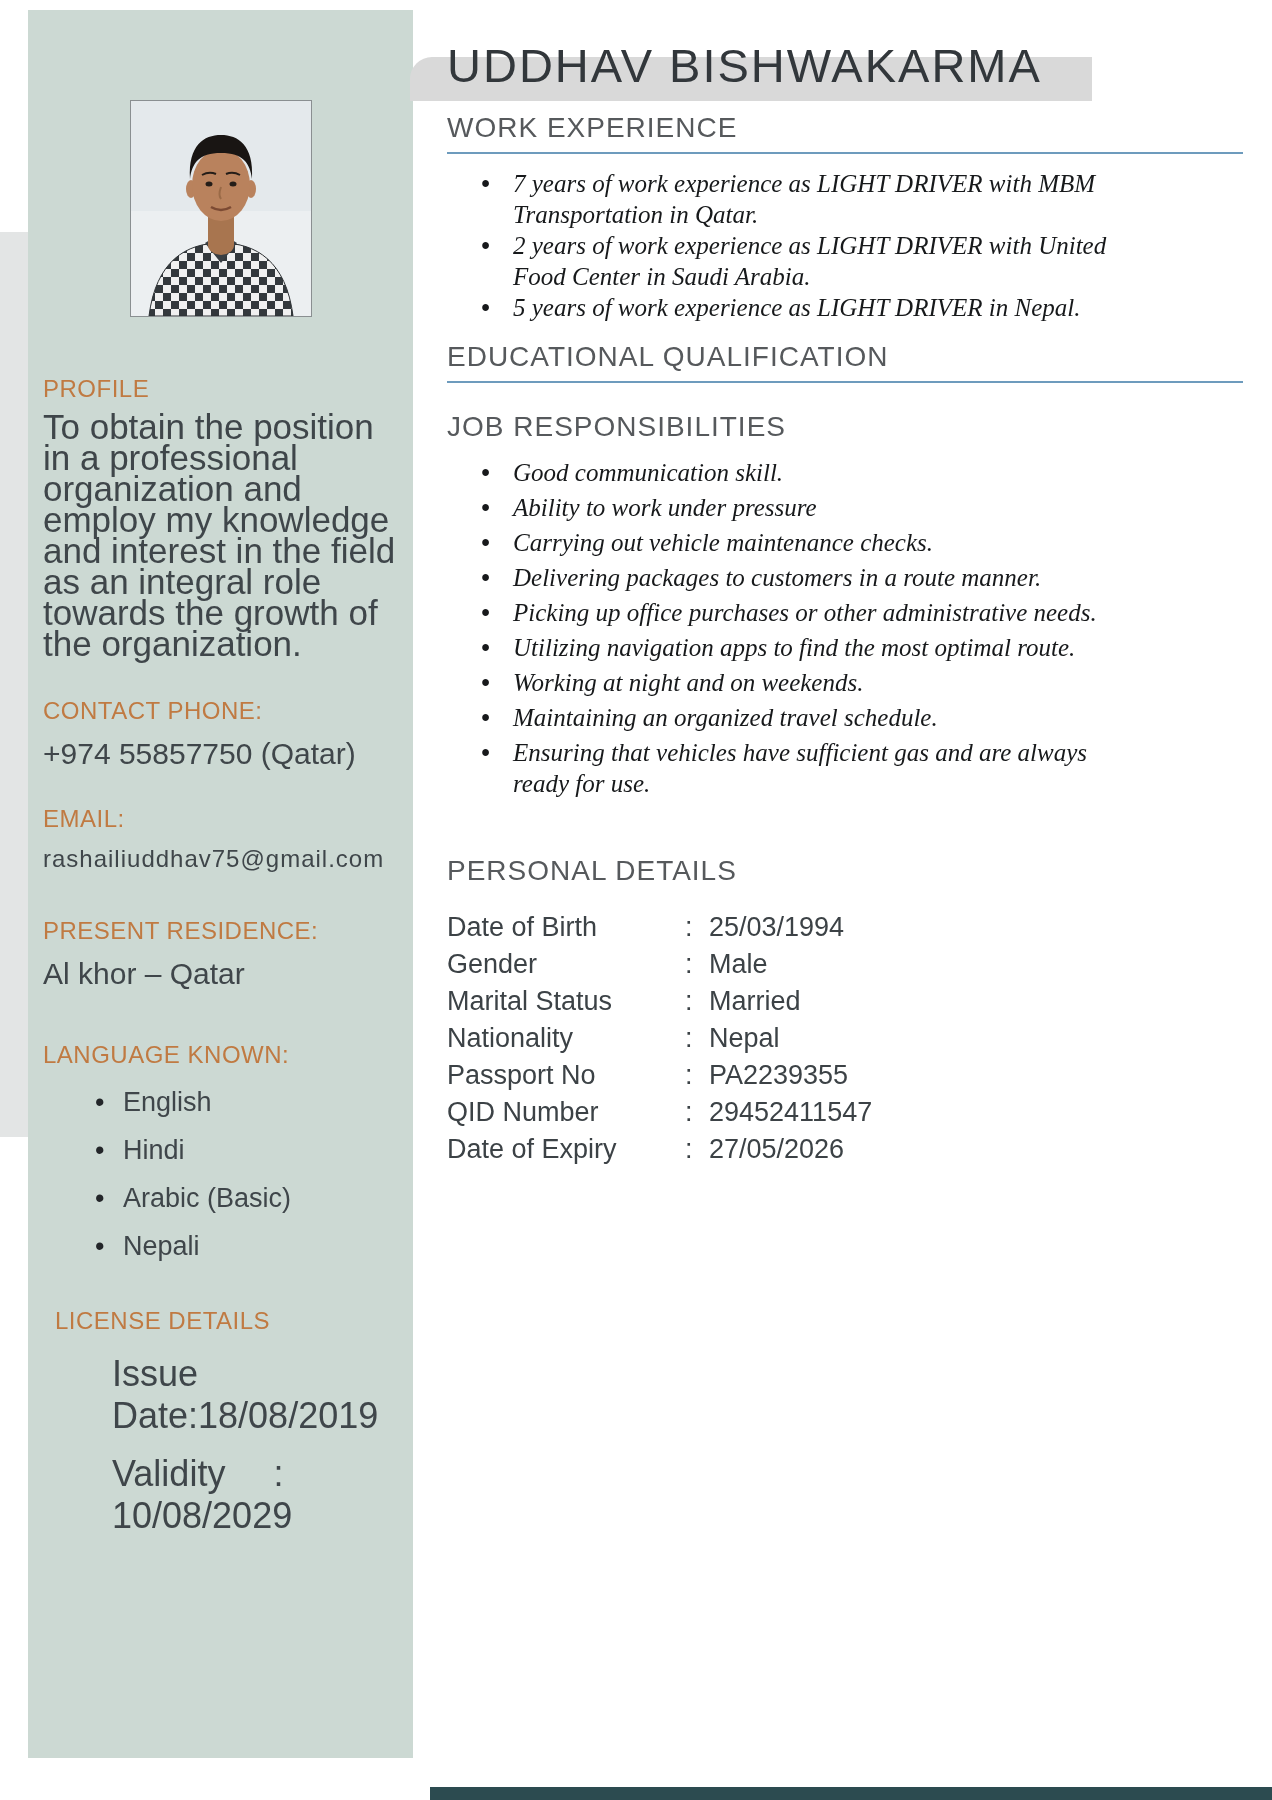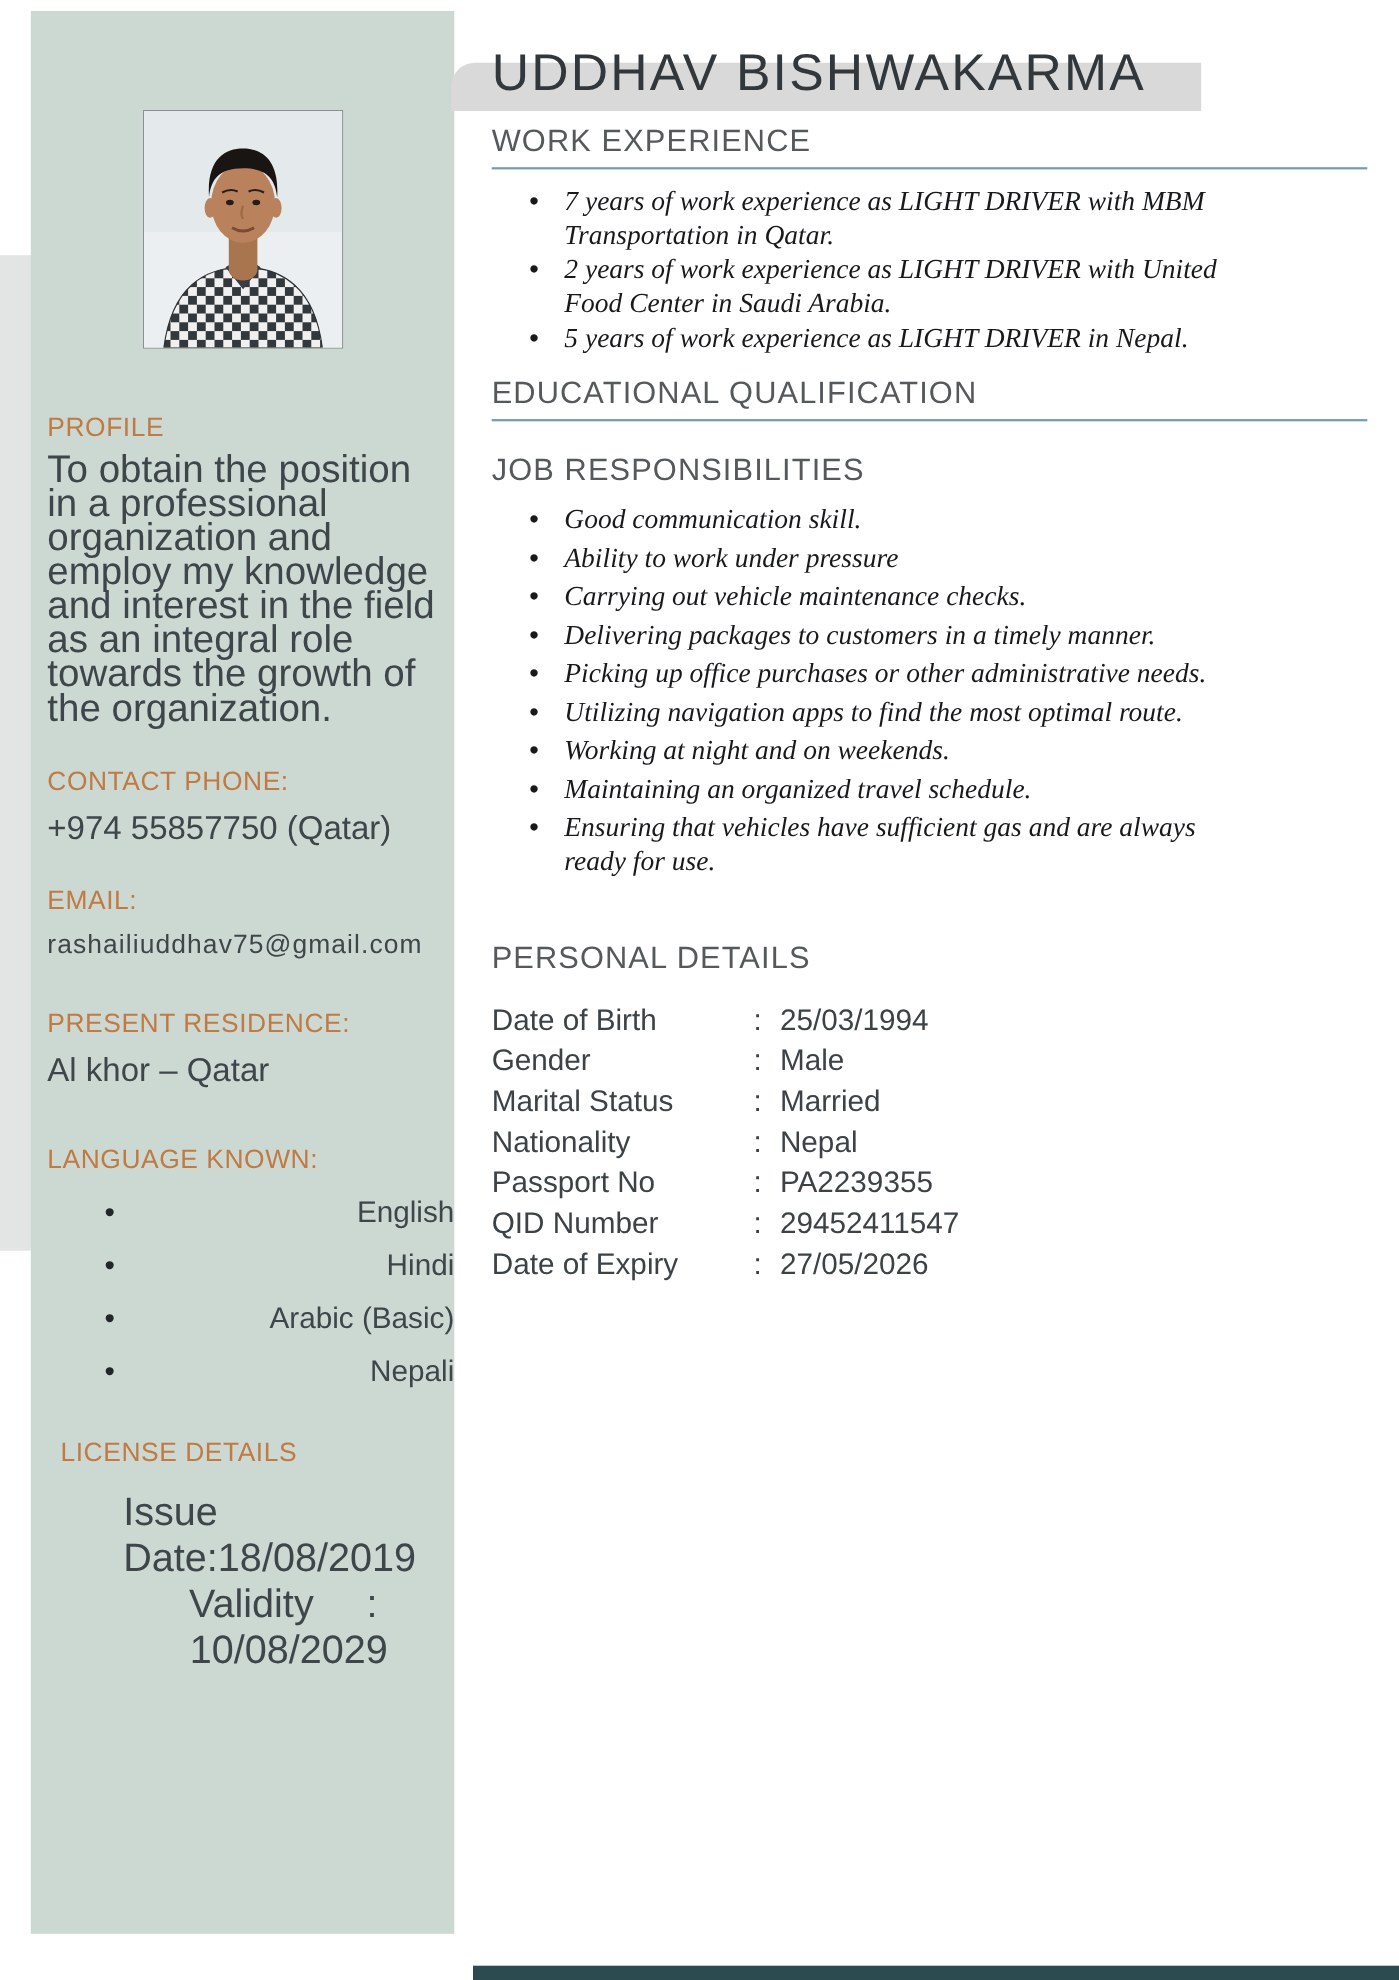--- a/index.html
+++ b/index.html
@@ -27,25 +27,25 @@
   .sb-h{color:var(--accent-orange);font-size:24px;font-weight:400;letter-spacing:.5px;margin-left:15px;}
   .sb-h.profile{margin-top:58px;}
   .sb-h.phone{margin-top:38px;}
   .sb-h.email{margin-top:34px;}
   .sb-h.residence{margin-top:44px;}
   .sb-h.language{margin-top:50px;}
   .sb-h.license{margin-top:46px;margin-left:27px;}
   .sb-body{font-size:35px;color:var(--sb-text);line-height:31px;margin:8px 16px 0 15px;}
   .sb-val{font-size:30px;color:var(--sb-text);margin:12px 16px 0 15px;}
   .sb-val.email-val{font-size:24px;letter-spacing:1px;}
-  .lang-list{list-style:none;margin:18px 0 0 95px;text-align:right;}
+  .lang-list{list-style:none;margin:18px 0 0 95px;}
   .lang-list li{position:relative;font-size:27px;color:var(--sb-text);line-height:30px;margin-bottom:18px;}
   .lang-list li::before{content:"•";position:absolute;left:-28px;color:#232629;}
   .license-block p{font-size:36px;color:var(--sb-text);margin:18px 0 0 84px;}
-  .license-block p.validity{margin-top:0;text-align:center;}
+  .license-block p.validity{margin-top:16px;}
   .validity .v-sep{margin:0 10px 0 38px;}
 
   
   .title-band{position:absolute;left:410px;top:57px;width:682px;height:44px;background:var(--title-band);z-index:1;border-top-left-radius:22px;}
   .title{position:absolute;left:447px;top:38px;z-index:2;font-size:47px;font-weight:400;letter-spacing:2px;color:#32373b;}
 
   
   .main{position:absolute;left:447px;top:112px;width:796px;z-index:2;}
   .m-h{font-size:28px;font-weight:400;letter-spacing:1px;color:var(--heading-gray);}
   .m-h.underlined{border-bottom:2px solid var(--underline-blue);padding-bottom:8px;}
@@ -150,21 +150,21 @@
     <section class="sec-education">
       <h2 class="m-h underlined">EDUCATIONAL QUALIFICATION</h2>
     </section>
 
     <section class="sec-jobs">
       <h2 class="m-h">JOB RESPONSIBILITIES</h2>
       <ul class="serif-list">
         <li>Good communication skill.</li>
         <li>Ability to work under pressure</li>
         <li>Carrying out vehicle maintenance checks.</li>
-        <li>Delivering packages to customers in a timely manner.</li>
+        <li>Delivering packages to customers in a route manner.</li>
         <li>Picking up office purchases or other administrative needs.</li>
         <li>Utilizing navigation apps to find the most optimal route.</li>
         <li>Working at night and on weekends.</li>
         <li>Maintaining an organized travel schedule.</li>
         <li>Ensuring that vehicles have sufficient gas and are always ready for use.</li>
       </ul>
     </section>
 
     <section class="sec-personal">
       <h2 class="m-h">PERSONAL DETAILS</h2>

